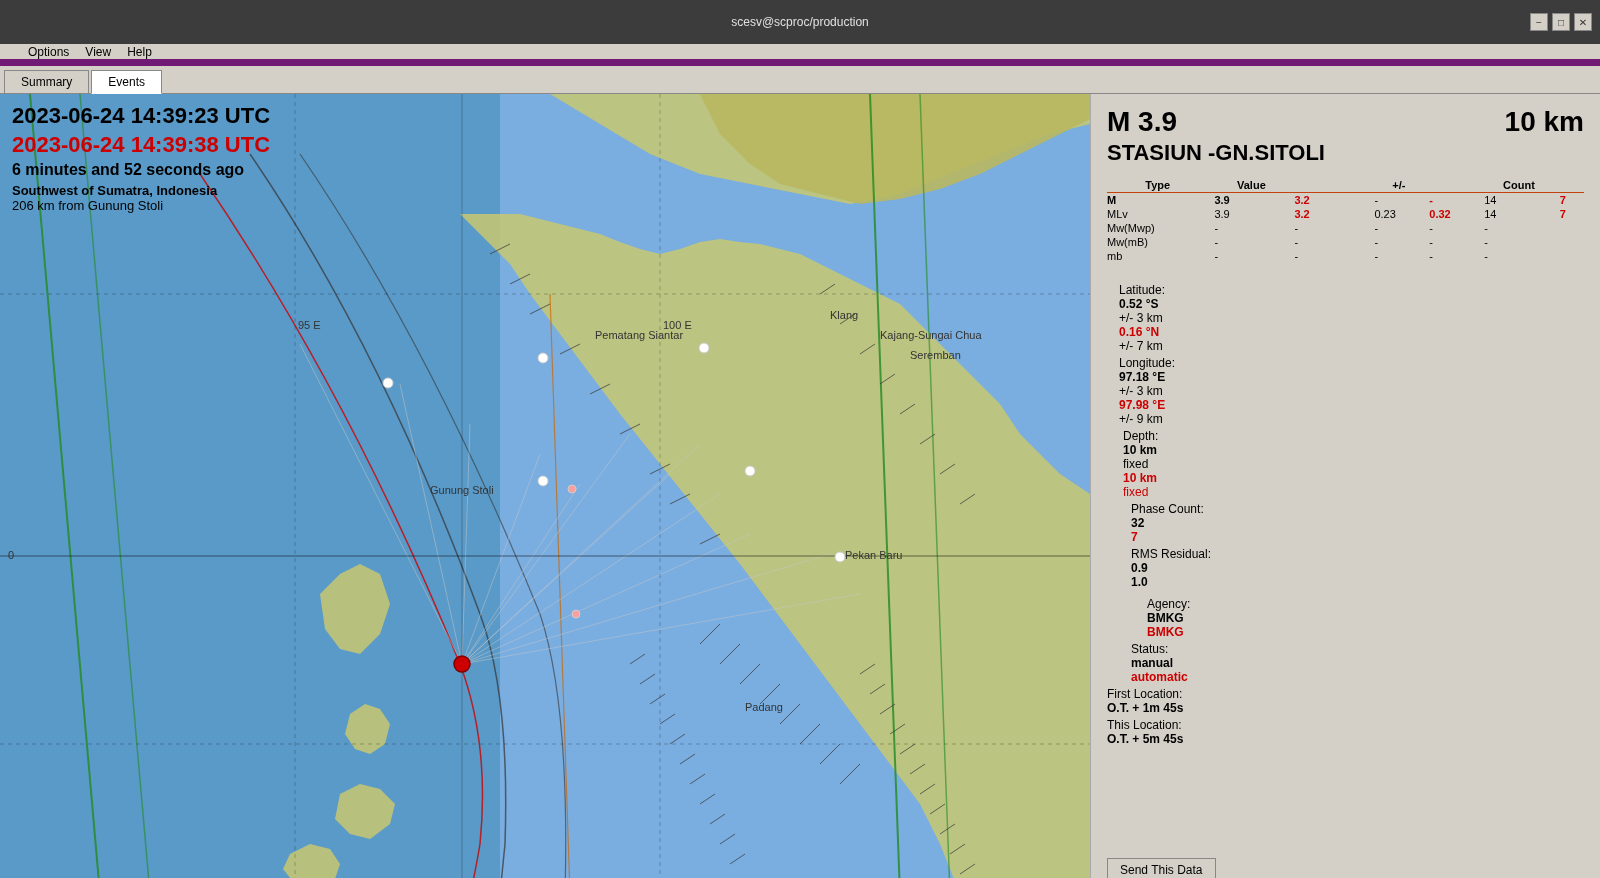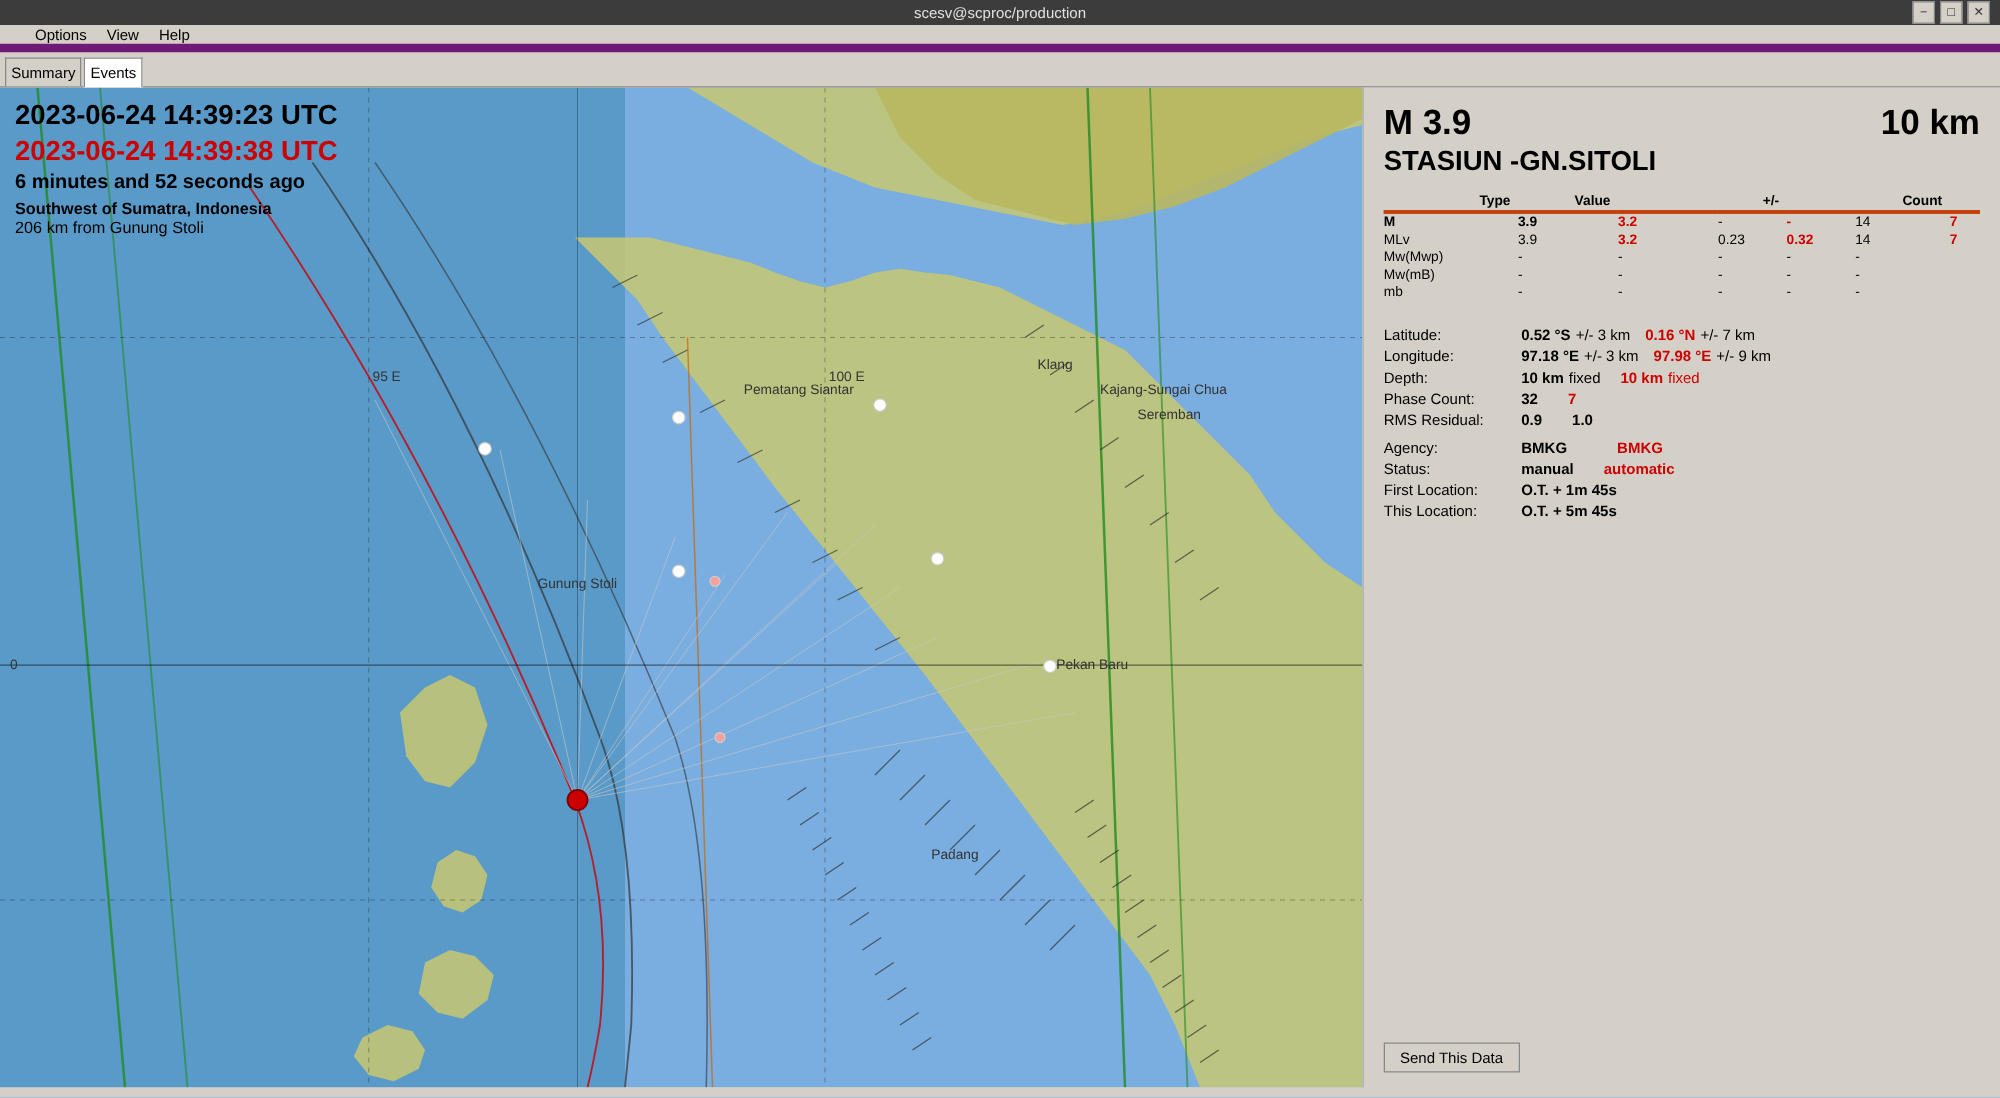--- a/index.html
+++ b/index.html
@@ -7,21 +7,21 @@
       width: 1600px;
       height: 878px;
       background: #d4d0c8;
       font-family: Arial, sans-serif;
       font-size: 12px;
       overflow: hidden;
     }
 
     
     .titlebar {
-      height: 20px;
+      height: 44px;
       background: #3c3c3c;
       display: flex;
       align-items: center;
       justify-content: center;
       position: relative;
     }
     .titlebar-title {
       color: #e0e0e0;
       font-size: 12px;
     }
@@ -64,21 +64,21 @@
     
     .tabbar {
       height: 28px;
       background: #d4d0c8;
       display: flex;
       align-items: flex-end;
       padding: 0 4px;
       border-bottom: 1px solid #888;
     }
     .tab {
-      padding: 4px 4px;
+      padding: 4px 16px;
       border: 1px solid #888;
       border-bottom: none;
       background: #d4d0c8;
       cursor: pointer;
       font-size: 12px;
       margin-right: 2px;
     }
     .tab.active {
       background: #fff;
       border-bottom: 1px solid #fff;
@@ -171,38 +171,39 @@
     
     .data-table {
       width: 100%;
       border-collapse: collapse;
       margin-bottom: 12px;
     }
     .data-table th {
       font-size: 11px;
       font-weight: bold;
       color: #000;
-      text-align: right;
+      text-align: center;
       padding: 1px 6px 1px 0;
-      border-bottom: 3px solid #c2410c;
+      border-bottom: 1px solid #c2410c;
     }
     .data-table td {
       font-size: 11px;
       color: #000;
       padding: 1px 6px 1px 0;
       white-space: nowrap;
     }
     .data-table td.red { color: #cc0000; font-weight: bold; }
     .data-table td.bold { font-weight: bold; }
 
     .detail-row {
       display: flex;
       margin-bottom: 3px;
       font-size: 12px;
       align-items: baseline;
+      flex-direction: column;
     }
     .detail-label {
       color: #000;
       min-width: 110px;
       flex-shrink: 0;
     }
     .detail-value {
       color: #000;
       font-weight: bold;
     }

